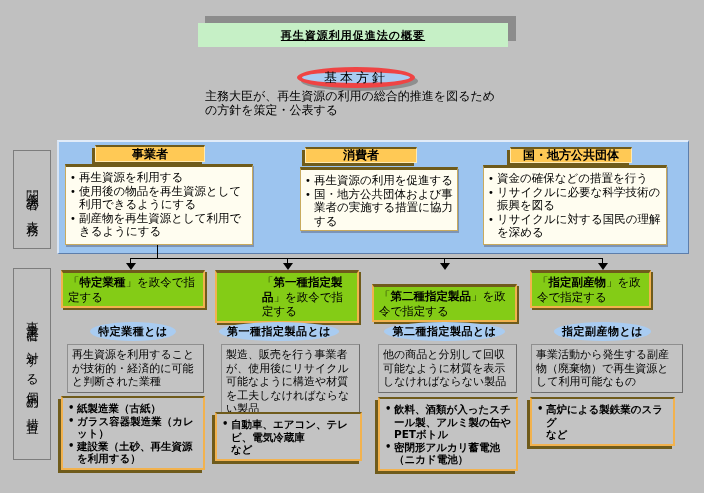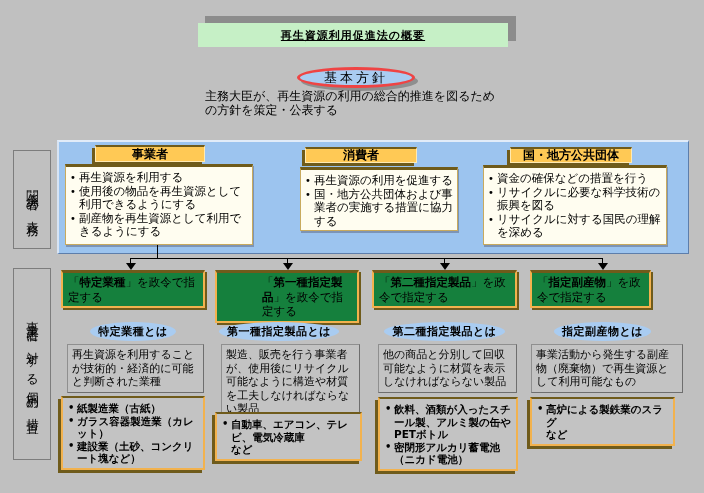--- a/index.html
+++ b/index.html
@@ -19,21 +19,21 @@
     background-image:radial-gradient(rgba(255,255,255,.75) 22%,transparent 23%);
     background-size:4px 4px;
     display:flex;align-items:center;justify-content:center;
   }
   .title-text{font-size:11px;font-weight:bold;text-decoration:underline;letter-spacing:1px;}
 
   
   .ellipse-shadow{left:301px;top:71px;width:117px;height:20px;background:#8f8f8f;border-radius:50%;}
   .ellipse{
     left:297px;top:67px;width:118px;height:21px;
-    background:#a9ccf1;border:3px solid #ef4444;border-radius:50%;
+    background:#a9ccf1;border:5px solid #ef4444;border-radius:50%;
     display:flex;align-items:center;justify-content:center;
   }
   .ellipse span{font-size:13px;letter-spacing:3px;}
   .policy-text{left:205px;top:89px;width:296px;font-size:12px;line-height:14px;}
 
   
   .panel{
     left:57px;top:140px;width:632px;height:114px;
     background:#9cc4ef;
     background-image:radial-gradient(rgba(255,255,255,.45) 20%,transparent 21%);
@@ -60,21 +60,21 @@
   
   .line{background:#000;}
   .arrow-head{
     width:0;height:0;
     border-left:5px solid transparent;border-right:5px solid transparent;
     border-top:7px solid #000;
   }
 
   
   .desig{
-    background:#15803d;
+    background:#84cc16;
     border:2px solid #f2b24e;border-top:3px solid #6f5b1b;
     box-shadow:2px 2px 0 #6f5b1b;
     padding:2px 5px;font-size:11.5px;line-height:14.5px;
   }
   .desig b{font-weight:bold;}
 
   
   .def-head{text-align:center;}
   .def-head span{
     display:inline-block;background:#a9ccf1;border-radius:50%;
@@ -179,21 +179,21 @@
 <div class="abs arrow-head" style="left:283px;top:263px;"></div>
 <div class="abs arrow-head" style="left:440px;top:263px;"></div>
 <div class="abs arrow-head" style="left:598px;top:263px;"></div>
 
 <div class="abs desig" style="left:61px;top:270px;width:144px;min-height:37px;">
   <span>「</span><b>特定業種</b><span>」を政令で指定する</span>
 </div>
 <div class="abs desig" style="left:215px;top:270px;width:144px;min-height:37px;padding-left:45px;">
   <span>「</span><b>第一種指定製品</b><span>」を政令で指定する</span>
 </div>
-<div class="abs desig" style="left:372px;top:270px;width:145px;min-height:37px;">
+<div class="abs desig" style="left:372px;top:284px;width:145px;min-height:37px;">
   <span>「</span><b>第二種指定製品</b><span>」を政令で指定する</span>
 </div>
 <div class="abs desig" style="left:530px;top:270px;width:121px;min-height:37px;">
   <span>「</span><b>指定副産物</b><span>」を政令で指定する</span>
 </div>
 
 <div class="abs def-head" style="left:61px;top:320px;width:144px;">
   <span>特定業種とは</span>
 </div>
 <div class="abs def-head" style="left:207px;top:320px;width:144px;">
@@ -215,21 +215,21 @@
   <div class="bullet">
       <span class="b">•</span>
       <span class="t">紙製造業（古紙）</span>
     </div>
   <div class="bullet">
       <span class="b">•</span>
       <span class="t">ガラス容器製造業（カレット）</span>
     </div>
   <div class="bullet">
       <span class="b">•</span>
-      <span class="t">建設業（土砂、コンクリート塊など）</span>
+      <span class="t">建設業（土砂、再生資源を利用する）</span>
     </div>
 </div>
 
 <div class="abs examples" style="left:215px;top:412px;width:147px;min-height:46px;">
   <div class="bullet">
       <span class="b">•</span>
       <span class="t">自動車、エアコン、テレビ、電気冷蔵庫
 など</span>
     </div>
 </div>

